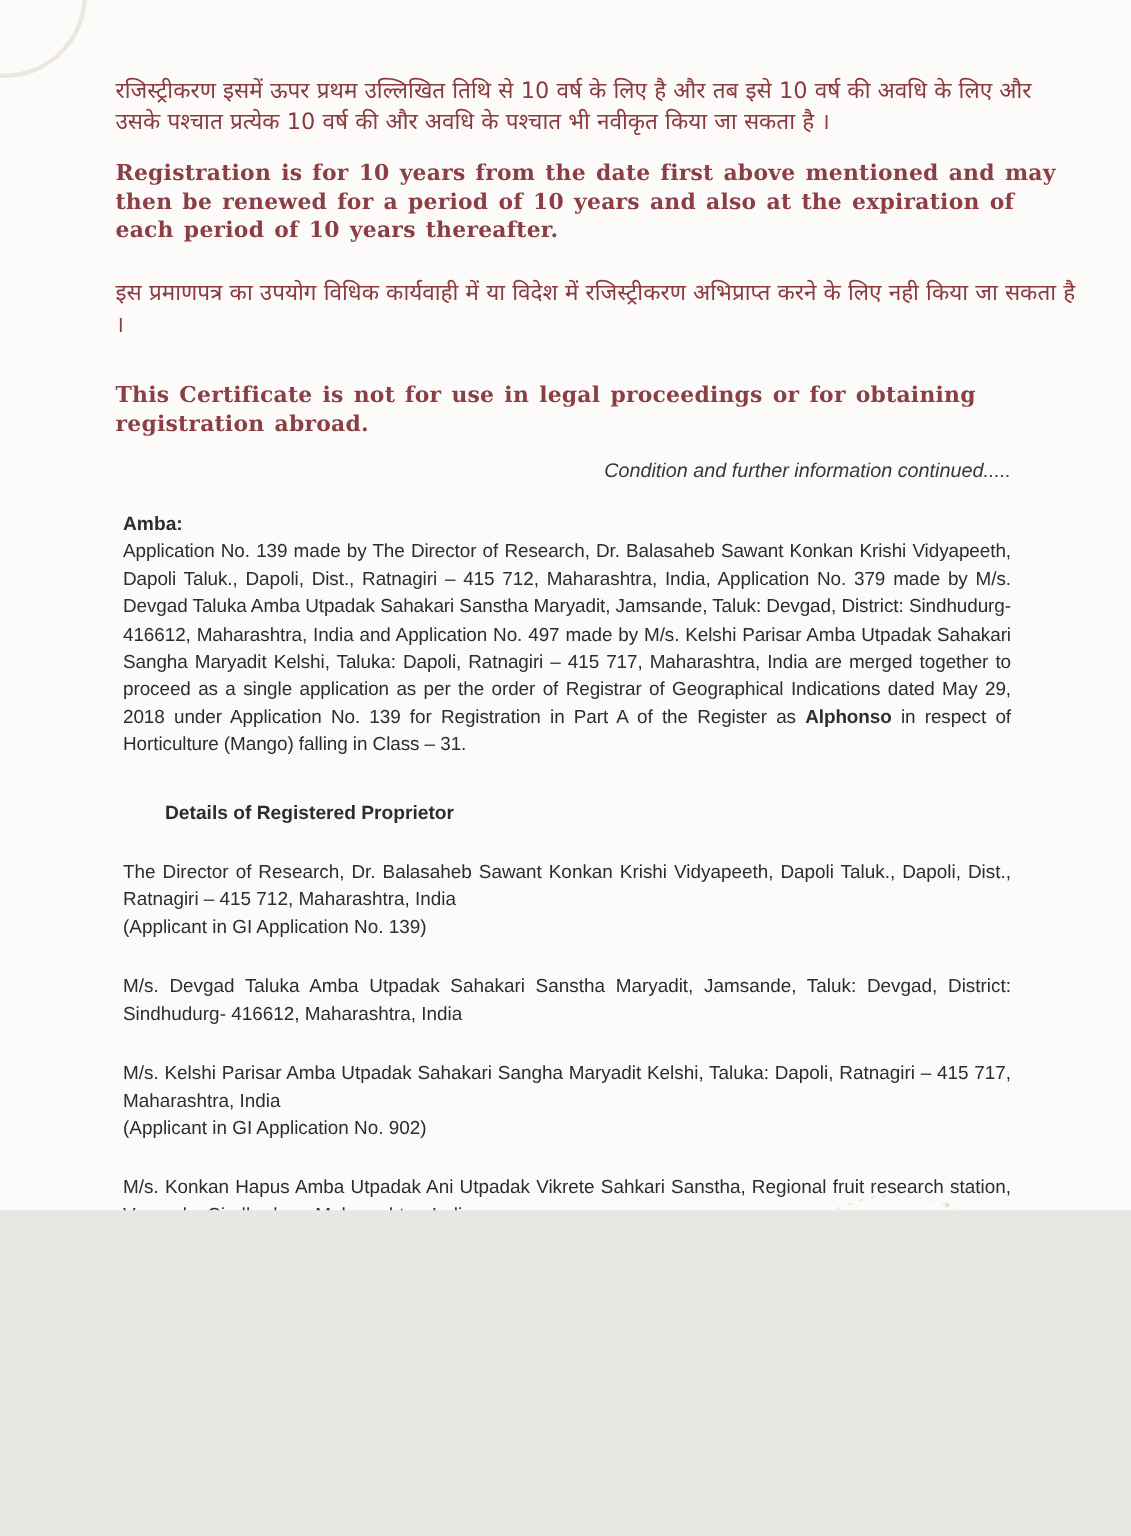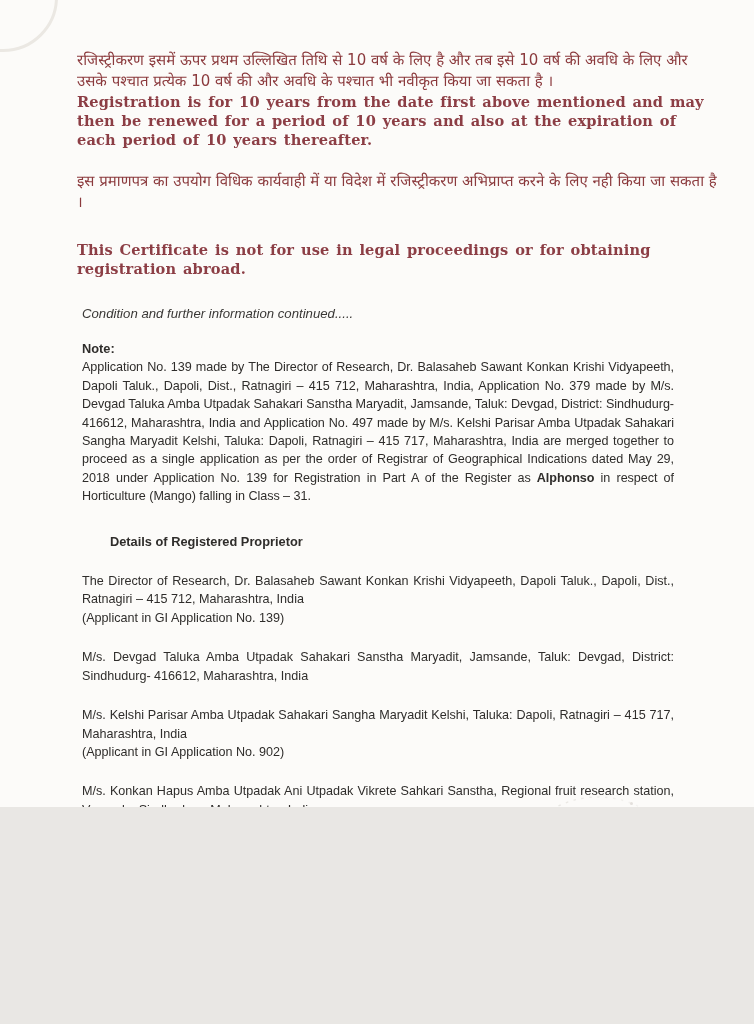--- a/index.html
+++ b/index.html
@@ -32,31 +32,32 @@
     text-align:left;
   }
   .en{
     margin:15px 0 0 0;
     font-family:"DejaVu Serif","Liberation Serif",serif;
     font-size:14.6px;line-height:19px;
     font-weight:bold;
     letter-spacing:.15px;word-spacing:1.5px;
     color:#8c3e45;
   }
-  .hi + .en{margin-top:1px;}
+  .hi + .en{margin-top:15px;}
   .en + .hi{margin-top:22px;}
   .en.single{margin-top:28px;}
 
   
   .sec-body{position:absolute;left:82px;top:305px;width:592px;}
   .cont{
     margin:0;
     font-style:italic;
     font-size:13.2px;line-height:17px;
     color:#3a3836;
+    text-align:right;
   }
   .note-label{
     margin:18px 0 0 0;
     font-weight:bold;
     font-size:12.8px;line-height:18.4px;
   }
   .note-text{
     margin:0;
     font-size:12.6px;line-height:18.4px;
     text-align:justify;
@@ -97,21 +98,21 @@
   <section class="sec-maroon">
     <p class="hi">रजिस्ट्रीकरण इसमें ऊपर प्रथम उल्लिखित तिथि से 10 वर्ष के लिए है और तब इसे 10 वर्ष की अवधि के लिए और उसके पश्चात प्रत्येक 10 वर्ष की और अवधि के पश्चात भी नवीकृत किया जा सकता है ।</p>
     <p class="en">Registration is for 10 years from the date first above mentioned and may then be renewed for a period of 10 years and also at the expiration of each period of 10 years thereafter.</p>
     <p class="hi">इस प्रमाणपत्र का उपयोग विधिक कार्यवाही में या विदेश में रजिस्ट्रीकरण अभिप्राप्त करने के लिए नही किया जा सकता है ।</p>
     <p class="en single">This Certificate is not for use in legal proceedings or for obtaining registration abroad.</p>
   </section>
 
   <section class="sec-body">
     <p class="cont">Condition and further information continued.....</p>
 
-    <p class="note-label">Note:</p>
+    <p class="note-label">Amba:</p>
     <p class="note-text"><span>Application No. 139 made by The Director of Research, Dr. Balasaheb Sawant Konkan Krishi Vidyapeeth, Dapoli Taluk., Dapoli, Dist., Ratnagiri – 415 712, Maharashtra, India, Application No. 379 made by M/s. Devgad Taluka Amba Utpadak Sahakari Sanstha Maryadit, Jamsande, Taluk: Devgad, District: Sindhudurg- 416612, Maharashtra, India and Application No. 497 made by M/s. Kelshi Parisar Amba Utpadak Sahakari Sangha Maryadit Kelshi, Taluka: Dapoli, Ratnagiri – 415 717, Maharashtra, India are merged together to proceed as a single application as per the order of Registrar of Geographical Indications dated May 29, 2018 under Application No. 139 for Registration in Part A of the Register as </span><b>Alphonso</b><span> in respect of Horticulture (Mango) falling in Class – 31.</span></p>
 
     <p class="prop-heading">Details of Registered Proprietor</p>
 
     <div class="prop">
       <p class="prop-name">The Director of Research, Dr. Balasaheb Sawant Konkan Krishi Vidyapeeth, Dapoli Taluk., Dapoli, Dist., Ratnagiri – 415 712, Maharashtra, India</p>
       <p class="prop-role">(Applicant in GI Application No. 139)</p>
     </div>
 
     <div class="prop">

